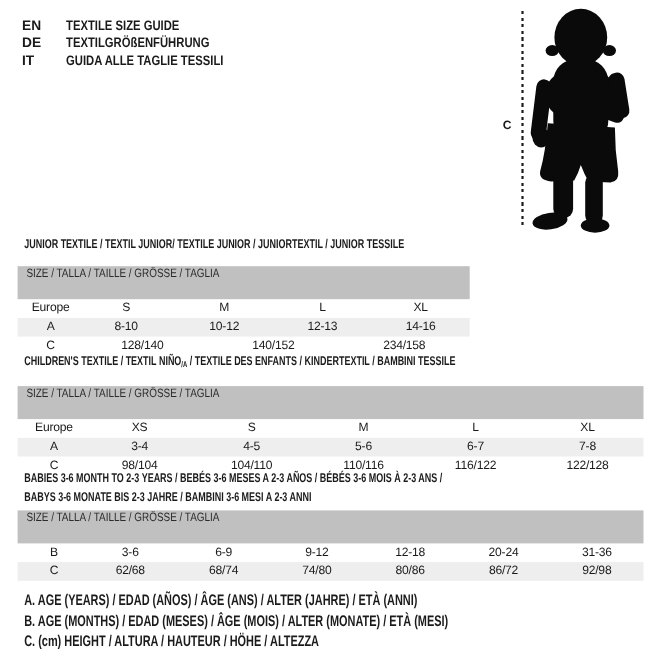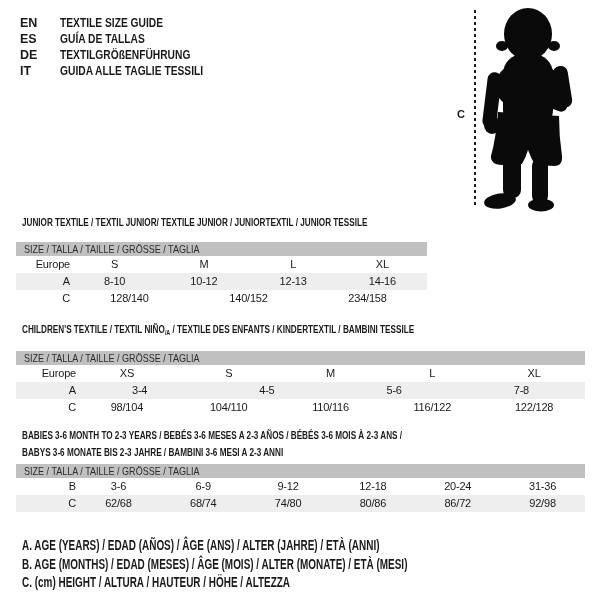--- a/index.html
+++ b/index.html
@@ -29,47 +29,43 @@
   .title-junior{top:216px;}
   .title-children{top:323px;}
   .title-babies{top:427px;line-height:17px;}
   .sub{font-size:7.5px;vertical-align:-2px;}
 
   
   .tbl{left:16px;font-size:11px;}
   .tbl-junior{top:242px;width:411px;}
   .tbl-children{top:351px;width:569px;}
   .tbl-babies{top:464px;width:569px;}
-  .t-head{background:#c0c0c0;height:14px;line-height:14px;padding-left:8px;
+  .t-head{background:#c0c0c0;height:30px;line-height:14px;padding-left:8px;
     font-size:11px;color:#2b2b2b;overflow:hidden;}
   .t-head .cond{transform-origin:0 50%;}
   .t-row{display:flex;height:17px;line-height:17px;letter-spacing:-0.2px;}
   .t-row.shaded{background:#eeeeee;}
   .t-cell{flex:1;text-align:center;}
-  .t-label{flex:0 0 auto;text-align:right;padding-left:6px;}
+  .t-label{flex:0 0 auto;text-align:center;padding-left:6px;}
   .tbl-junior .t-label{width:48px;}
   .tbl-children .t-label,.tbl-babies .t-label{width:54px;}
 
   
   .footnotes{left:22px;top:536px;font-weight:bold;font-size:14px;}
   .footnote-line{height:18.4px;display:flex;align-items:center;}
 </style>
 </head>
 <body>
 
 <div>
 
   <div class="abs langs">
     <div class="lang-row">
       <span class="lang-code">EN</span>
       <span class="lang-label"><span class="cond">TEXTILE SIZE GUIDE</span></span>
-    </div>
-    <div class="lang-row">
-      <span class="lang-code">ES</span>
-      <span class="lang-label"><span class="cond">GUÍA DE TALLAS</span></span>
     </div>
     <div class="lang-row">
       <span class="lang-code">DE</span>
       <span class="lang-label"><span class="cond">TEXTILGRÖßENFÜHRUNG</span></span>
     </div>
     <div class="lang-row">
       <span class="lang-code">IT</span>
       <span class="lang-label"><span class="cond">GUIDA ALLE TAGLIE TESSILI</span></span>
     </div>
   </div>
@@ -133,20 +129,21 @@
         <div class="t-cell">S</div>
         <div class="t-cell">M</div>
         <div class="t-cell">L</div>
         <div class="t-cell">XL</div>
       </div>
       <div class="t-row shaded">
         <div class="t-cell t-label">A</div>
         <div class="t-cell">3-4</div>
         <div class="t-cell">4-5</div>
         <div class="t-cell">5-6</div>
+        <div class="t-cell">6-7</div>
         <div class="t-cell">7-8</div>
       </div>
       <div class="t-row">
         <div class="t-cell t-label">C</div>
         <div class="t-cell">98/104</div>
         <div class="t-cell">104/110</div>
         <div class="t-cell">110/116</div>
         <div class="t-cell">116/122</div>
         <div class="t-cell">122/128</div>
       </div>

